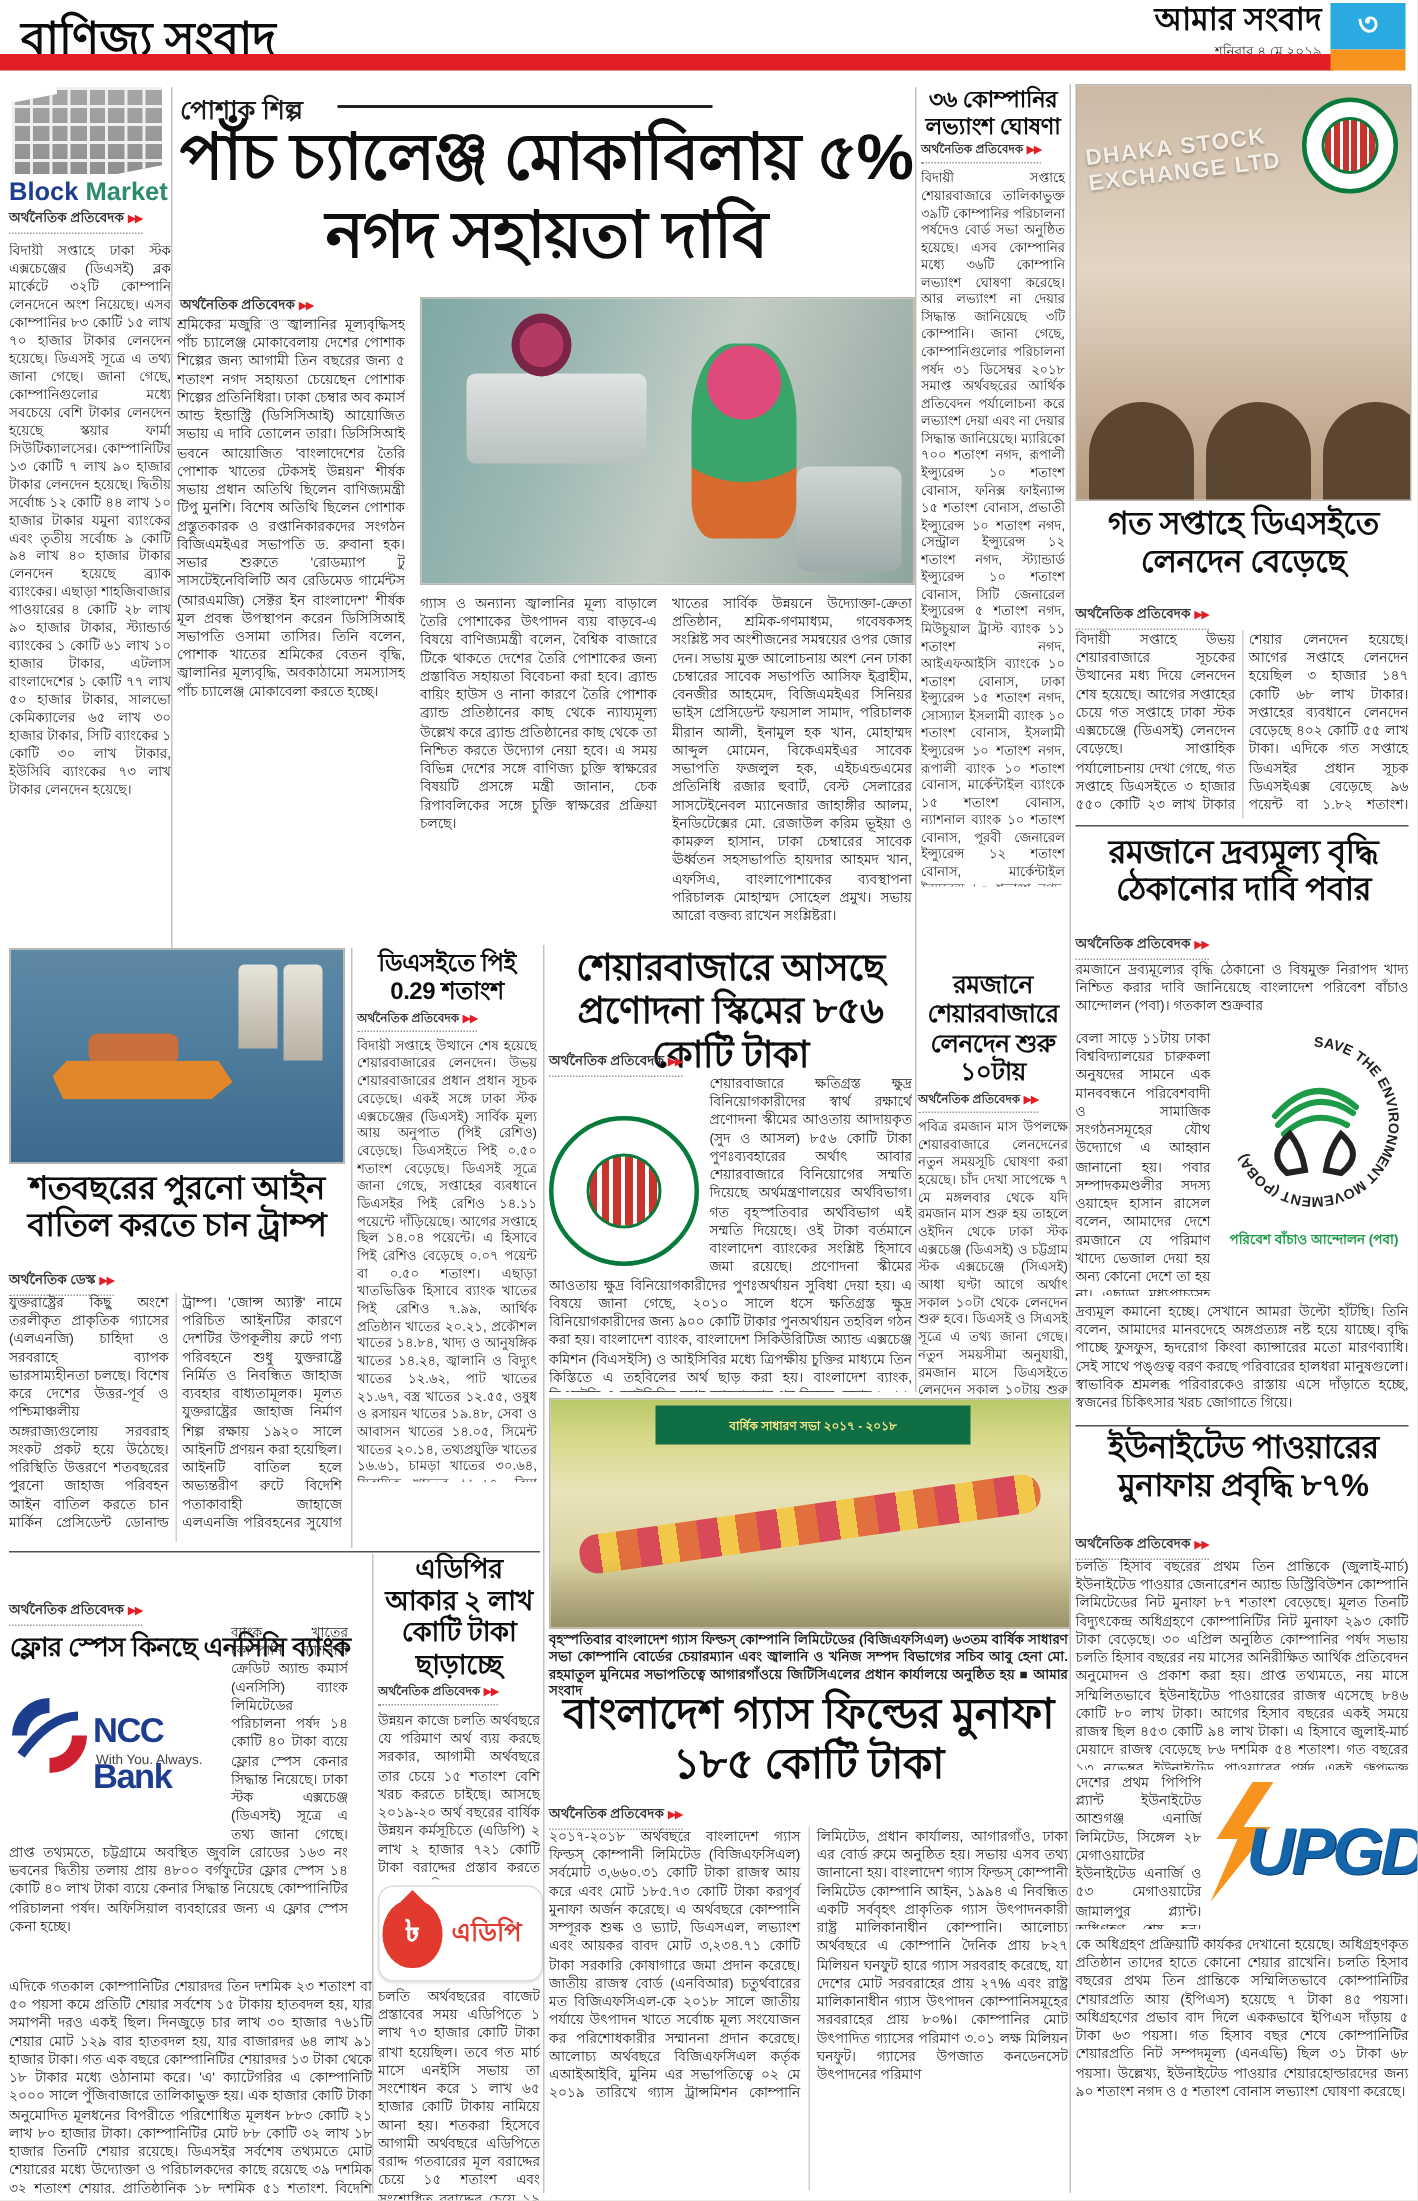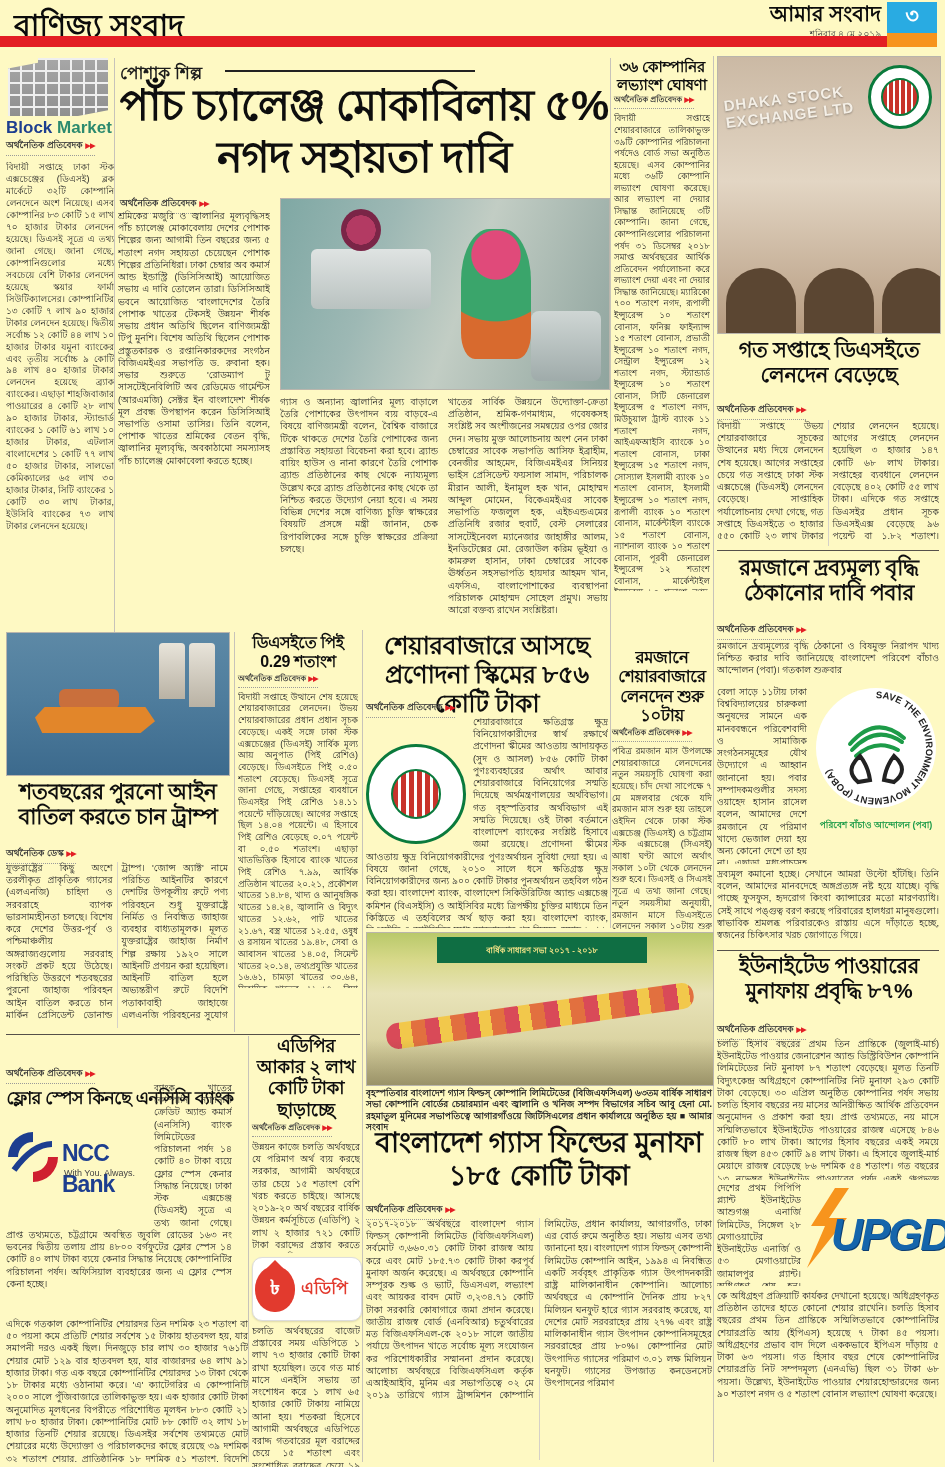--- a/index.html
+++ b/index.html
@@ -1,16 +1,16 @@
 <!DOCTYPE html>
 <html><head>
 <meta charset="utf-8">
 <style>
   html,body{margin:0;padding:0;background:#dedbd4;}
-  #page{position:relative;width:945px;height:1467px;margin:0 auto;background:#fef9c3;
+  #page{position:relative;width:945px;height:1467px;margin:0 auto;background:#ffffff;
         font-family:"Liberation Sans","DejaVu Sans",sans-serif;color:#1c1c1c;overflow:hidden;}
   .abs{position:absolute;}
   .hl{font-weight:800;color:#0e0e0e;line-height:1.18;letter-spacing:-0.3px;text-align:center;}
   .body-text{font-size:9.2px;line-height:1.33;text-align:justify;color:#252525;overflow:hidden;}
   .byline{font-size:9px;font-weight:bold;color:#3a3a3a;border-bottom:1px dotted #9a9a9a;
           padding-bottom:2px;margin-bottom:4px;width:max-content;max-width:100%;}
   .byline .arrows{color:#e31e24;font-size:7.5px;letter-spacing:-1px;}
   .vrule{position:absolute;width:1px;background:#c7c3ba;}
   .hrule{position:absolute;height:1px;background:#55504a;}
   .photo{position:absolute;overflow:hidden;border:1px solid #b9b5ac;}

